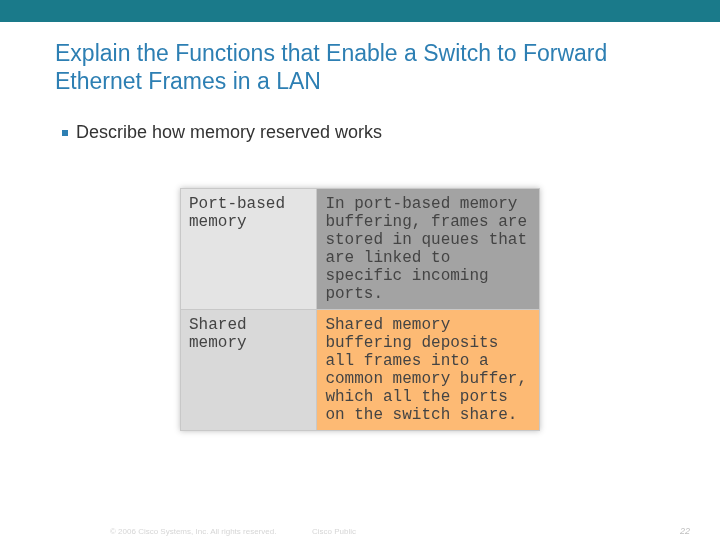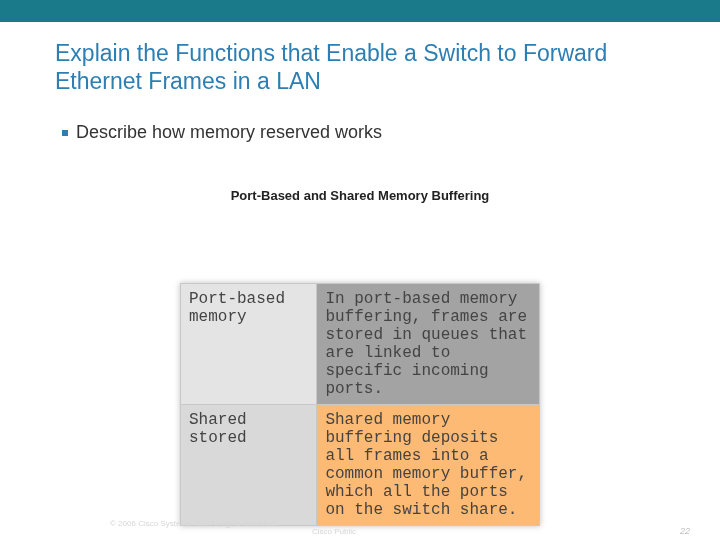--- a/index.html
+++ b/index.html
@@ -88,21 +88,21 @@
     bottom: 4px;
     left: 0;
     right: 0;
     height: 14px;
     font-size: 8px;
     color: #d6d6d6;
   }
   .footer .copyright {
     position: absolute;
     left: 110px;
-    bottom: 8px;
+    bottom: 0;
     text-align: center;
   }
   .footer .public {
     position: absolute;
     left: 312px;
     bottom: 0;
   }
   .footer .page {
     position: absolute;
     right: 30px;
@@ -118,29 +118,28 @@
 <div class="top-bar"></div>
 
 <div class="title">Explain the Functions that Enable a Switch to Forward Ethernet Frames in a LAN</div>
 
 <div class="bullet-row">
   <div class="bullet-sq"></div>
   <div class="bullet-text">Describe how memory reserved works</div>
 </div>
 
 <div class="figure-area">
-  <div class="figure-caption">Port-Based and Shared Memory Buffering</div>
   <table class="buffer-table">
     <tbody>
         <tr>
       <td class="label">Port-based memory</td>
       <td class="desc">In port-based memory buffering, frames are stored in queues that are linked to specific incoming ports.</td>
     </tr>
     <tr>
-      <td class="label">Shared stored</td>
+      <td class="label">Shared memory</td>
       <td class="desc">Shared memory buffering deposits all frames into a common memory buffer, which all the ports on the switch share.</td>
     </tr>
   </tbody>
     </table>
 </div>
 
 <div class="footer">
   <span class="copyright">© 2006 Cisco Systems, Inc. All rights reserved.</span>
   <span class="public">Cisco Public</span>
   <span class="page">22</span>

